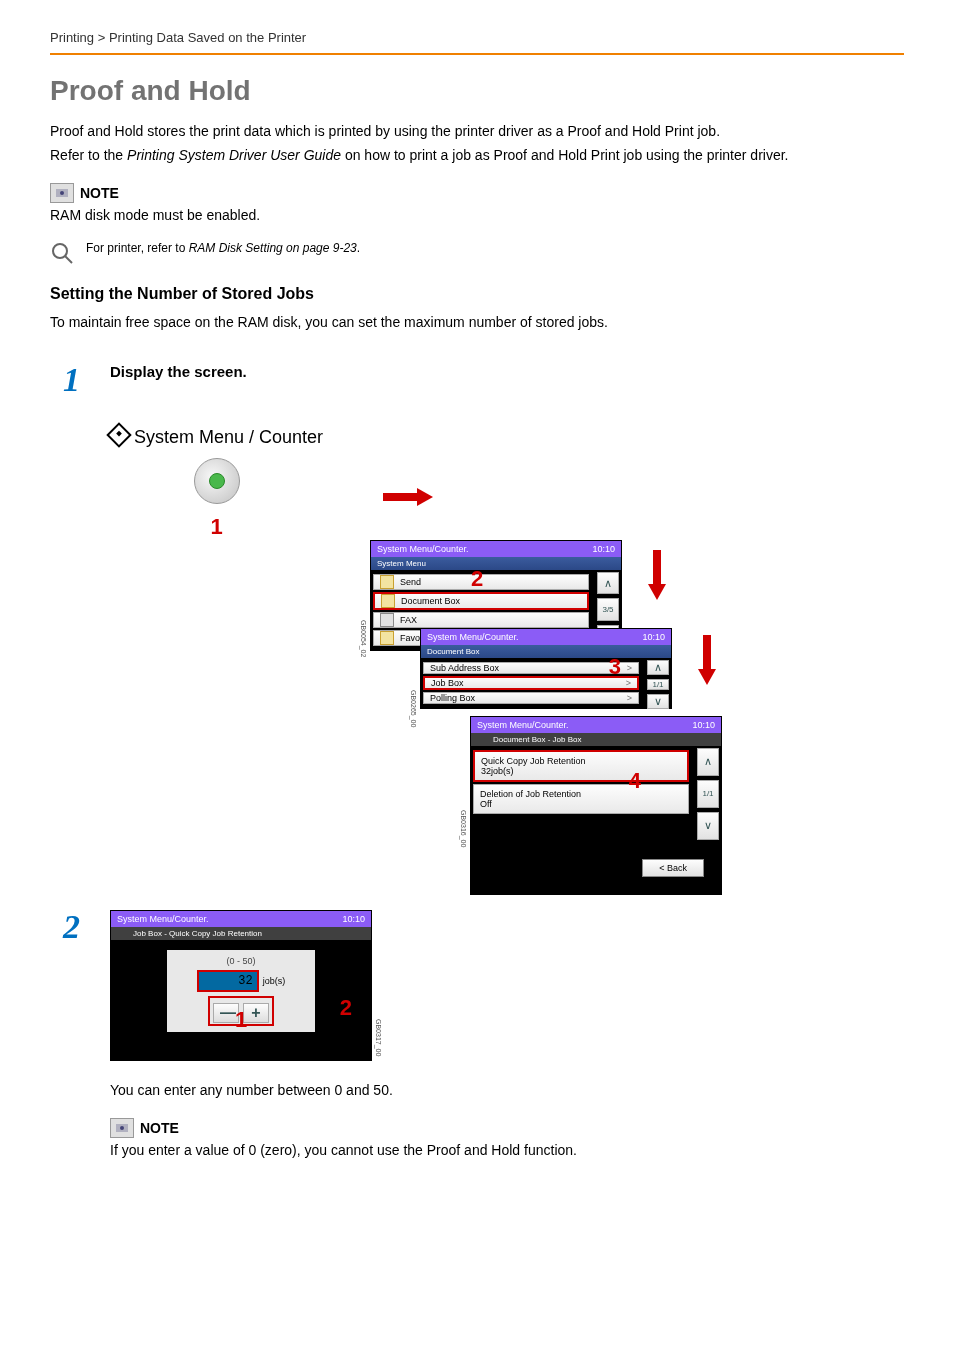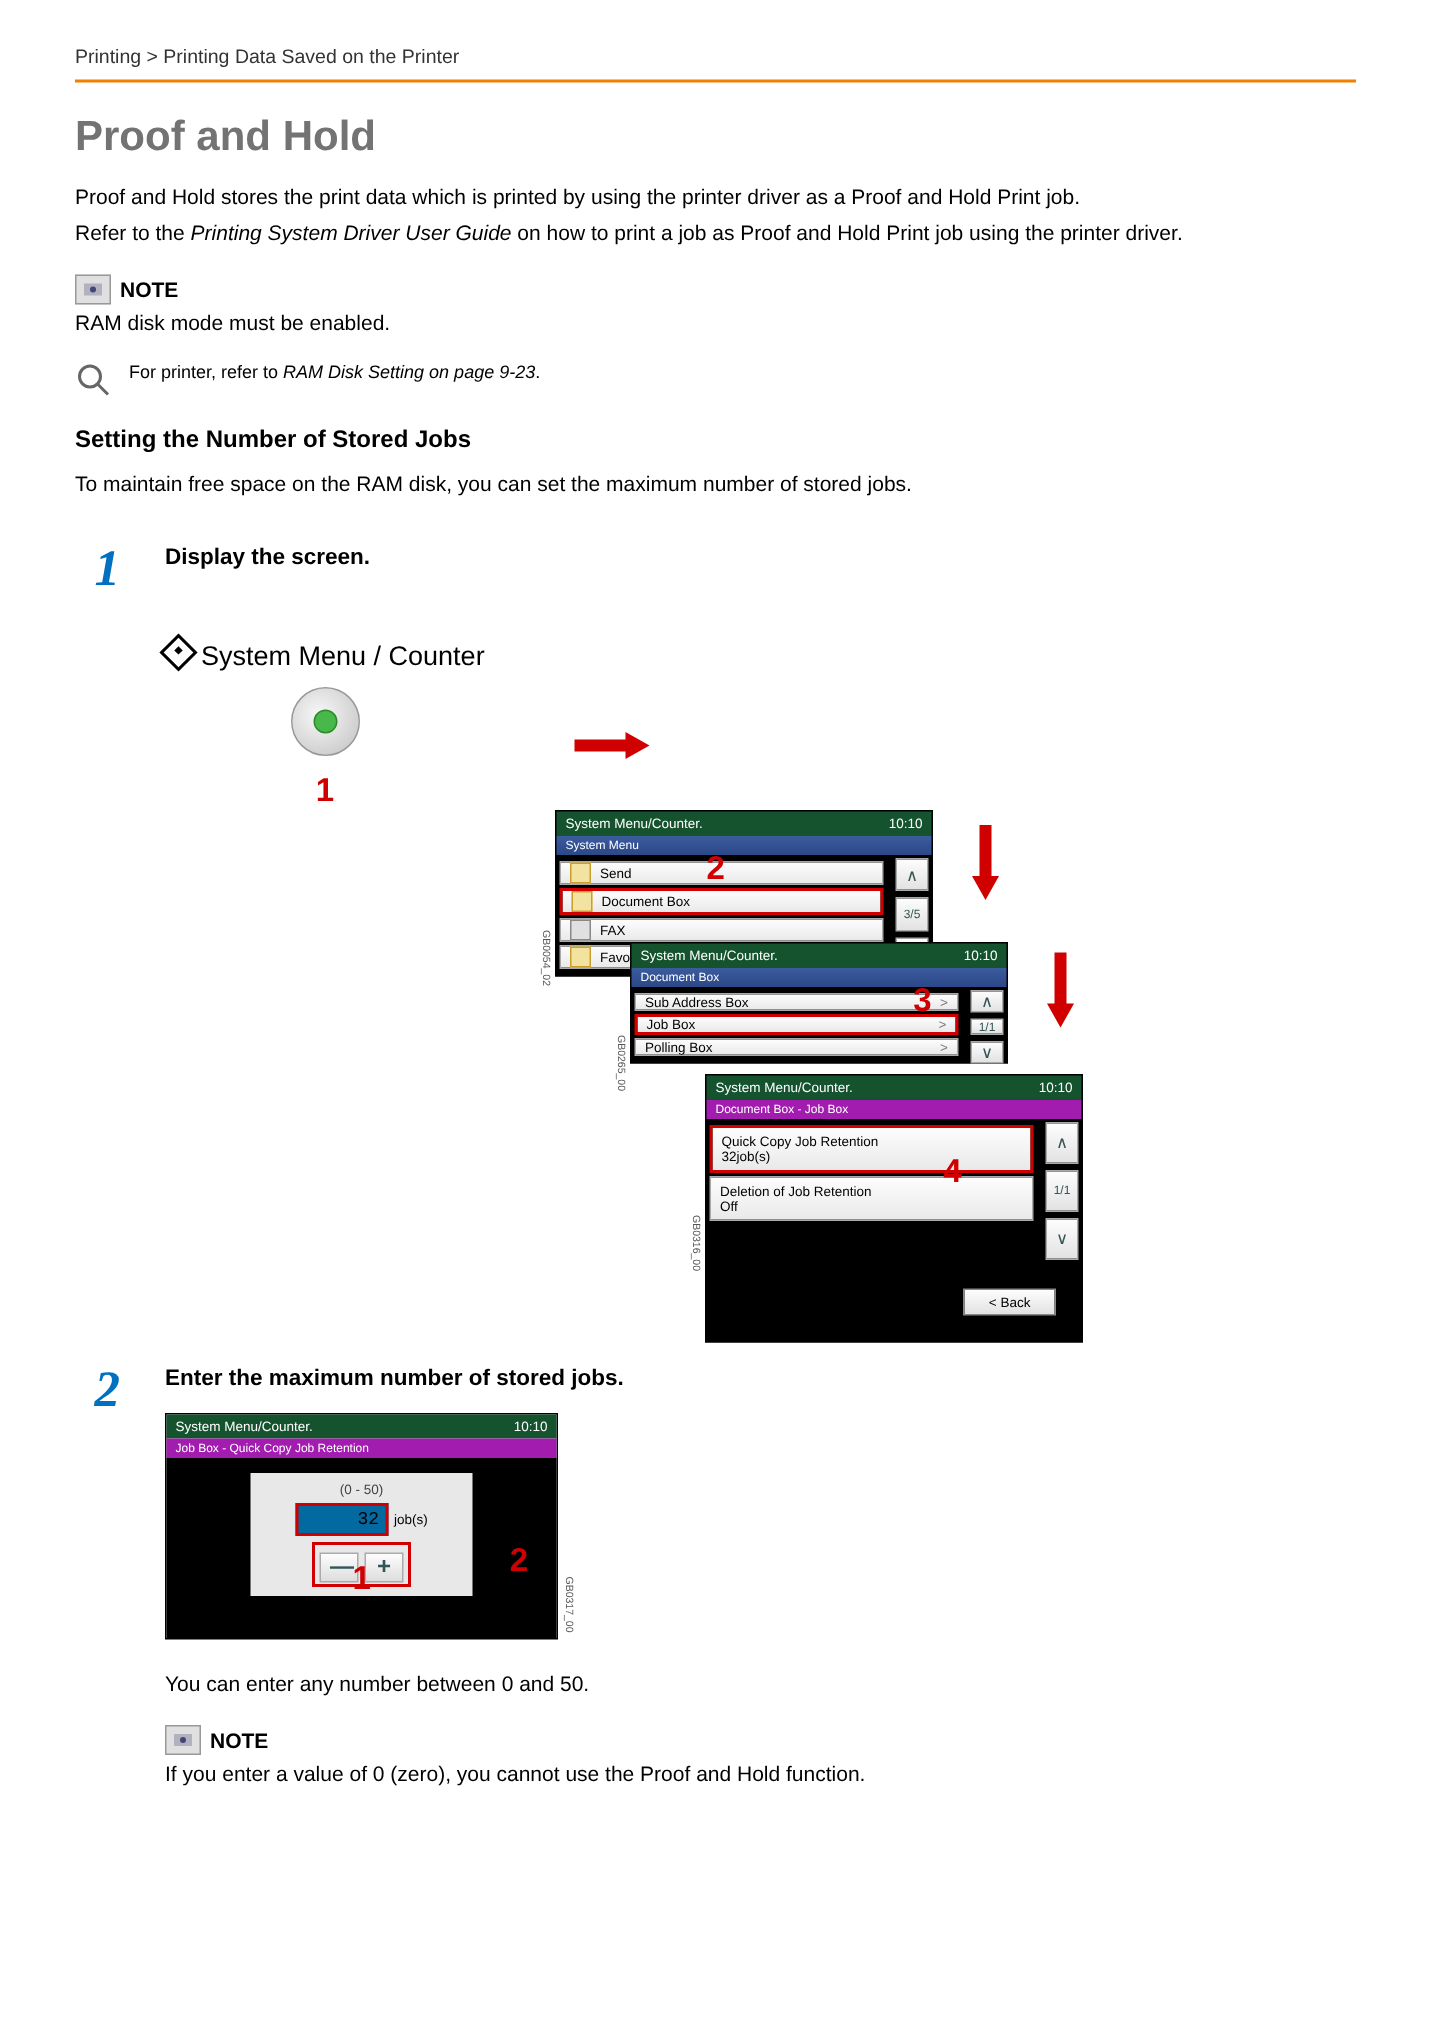--- a/index.html
+++ b/index.html
@@ -178,38 +178,38 @@
   
   .panel {
     width:250px;
     background:#000;
     border:1px solid #000;
     font-size:9px;
     color:#000;
     position:absolute;
   }
   .panel-header {
-    background:#14532d;
+    background:#8b5cf6;
     color:#fff;
     padding:3px 6px;
     display:flex;
     justify-content:space-between;
     font-size:9px;
   }
   .panel-sub {
     background:linear-gradient(#3b5c9e,#2b4887);
     color:#fff;
     font-size:8px;
     padding:2px 6px;
   }
   .panel-sub-red {
-    background:#a21caf;
+    background:#404040;
     color:#fff;
     font-size:8px;
-    padding:2px 6px;
+    padding:2px 22px;
   }
   .panel-body {
     background:#000;
     padding:2px 0 2px 2px;
     position:relative;
   }
   .menu-row {
     background:linear-gradient(#fdfdfd,#e9e9e9);
     border:1px solid #aaa;
     padding:0 6px;
@@ -512,21 +512,20 @@
       </div>
       <div class="vert-code" style="top:270px; left:350px;">GB0316_00</div>
 
     </div>
   </div>
 </div>
 
 <div class="step">
   <div class="step-num">2</div>
   <div class="step-body">
-    <div class="step-title">Enter the maximum number of stored jobs.</div>
 
     <div style="position:relative; display:inline-block;">
     <div class="panel2">
       <div class="panel-header">
             <span>System Menu/Counter.</span>
             <span>10:10</span>
           </div>
       <div class="panel-sub-red">Job Box - Quick Copy Job Retention</div>
       <div class="panel-body2">
         <div class="input-area">

